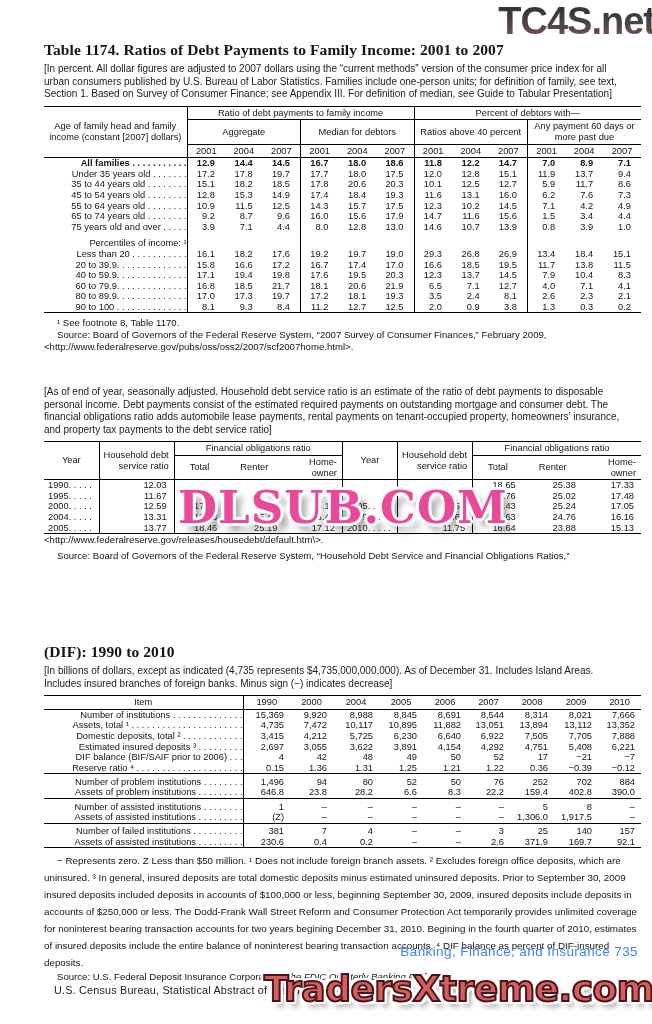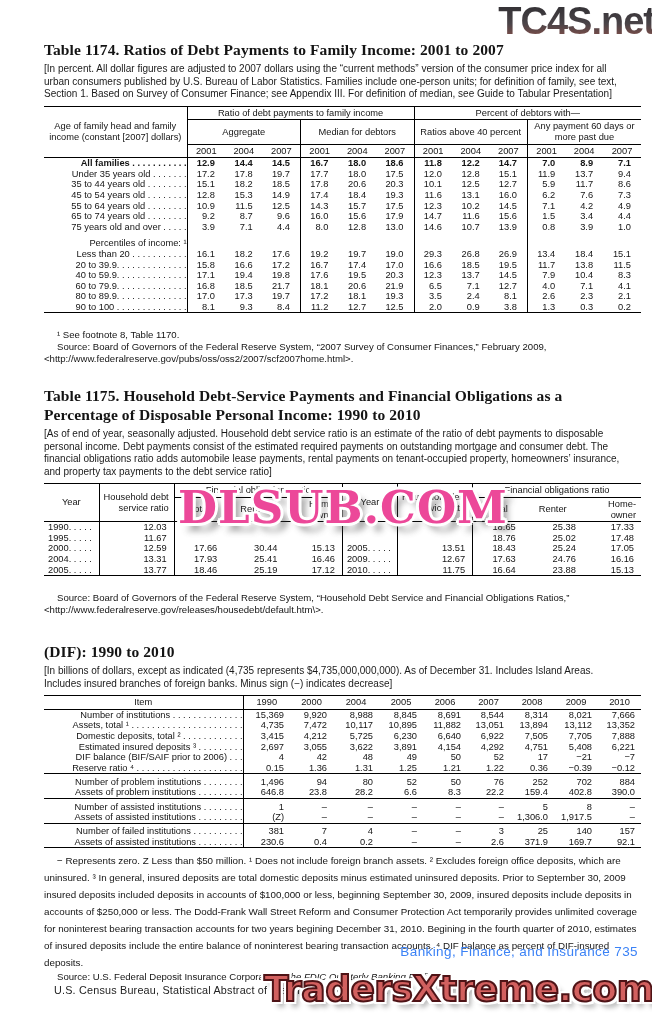--- a/index.html
+++ b/index.html
@@ -23,21 +23,21 @@
   .b-l{border-left:1px solid #000;}
   .b-r{border-right:1px solid #000;}
   .b-b{border-bottom:1px solid #000;}
   .hb{border-bottom:1.4px solid #000;}
   .bold{font-weight:bold;}
   .ind{padding-left:7px;}
   tr.secrow td{padding-top:6px;}
   td.section{white-space:nowrap;}
   .fnote{font-size:9.6px;line-height:12px;margin:0;width:592px;}
   .indent{text-indent:13px;}
-  .mt3{margin-top:16px;}
+  .mt3{margin-top:4px;}
   
   .t1175 th.rt{text-align:right;padding-right:5px;white-space:normal;}
   .t1175 th.wrap{white-space:normal;}
   .t1175 td.ylab{text-align:left;padding-left:4px;}
   .t1175 td.num{padding-right:7px;}
   
   .t1176 td.num{padding-right:6px;}
   tr.gsep td{border-top:1px solid #000;padding-top:2.5px;}
   .footnotes{font-size:9.8px;line-height:17px;margin:4px 16px 0 0;width:596px;text-indent:13px;}
   .footnotes-body{text-indent:0;}
@@ -317,24 +317,20 @@
             <td class="num">0.2</td>
           </tr>
         </tbody>
     </table>
     <p class="fnote indent mt3">¹ See footnote 8, Table 1170.</p>
     <p class="fnote indent">Source: Board of Governors of the Federal Reserve System, “2007 Survey of Consumer Finances,” February 2009,</p>
     <p class="fnote">&lt;http://www.federalreserve.gov/pubs/oss/oss2/2007/scf2007home.html&gt;.</p>
   </section>
 
   <section class="sec sec1175">
-    <h2 class="tbl-title">
-      <div>Table 1175. Household Debt-Service Payments and Financial Obligations as a</div>
-      <div>Percentage of Disposable Personal Income: 1990 to 2010</div>
-    </h2>
     <p class="tbl-note">[As of end of year, seasonally adjusted. Household debt service ratio is an estimate of the ratio of debt payments to disposable personal income. Debt payments consist of the estimated required payments on outstanding mortgage and consumer debt. The financial obligations ratio adds automobile lease payments, rental payments on tenant-occupied property, homeowners’ insurance, and property tax payments to the debt service ratio]</p>
     <table class="t1175">
       <colgroup>
         <col style="width:55px">
           <col style="width:75px">
           <col style="width:50px">
           <col style="width:60px">
           <col style="width:58px">
         <col style="width:55px">
           <col style="width:75px">
@@ -416,22 +412,22 @@
             <td class="num">25.19</td>
             <td class="num">17.12</td>
             <td class="ylab b-l b-r">2010. . . . .</td>
             <td class="num b-r">11.75</td>
             <td class="num">16.64</td>
             <td class="num">23.88</td>
             <td class="num">15.13</td>
           </tr>
         </tbody>
     </table>
+    <p class="fnote">&lt;http://www.federalreserve.gov/releases/housedebt/default.htm\&gt;.</p>
     <p class="fnote indent mt3">Source: Board of Governors of the Federal Reserve System, “Household Debt Service and Financial Obligations Ratios,”</p>
-    <p class="fnote">&lt;http://www.federalreserve.gov/releases/housedebt/default.htm\&gt;.</p>
   </section>
 
   <section class="sec sec1176">
     <h2 class="tbl-title">
       <div>(DIF): 1990 to 2010</div>
     </h2>
     <p class="tbl-note">[In billions of dollars, except as indicated (4,735 represents $4,735,000,000,000). As of December 31. Includes Island Areas. Includes insured branches of foreign banks. Minus sign (−) indicates decrease]</p>
     <table class="t1176">
       <colgroup>
         <col style="width:199px">

